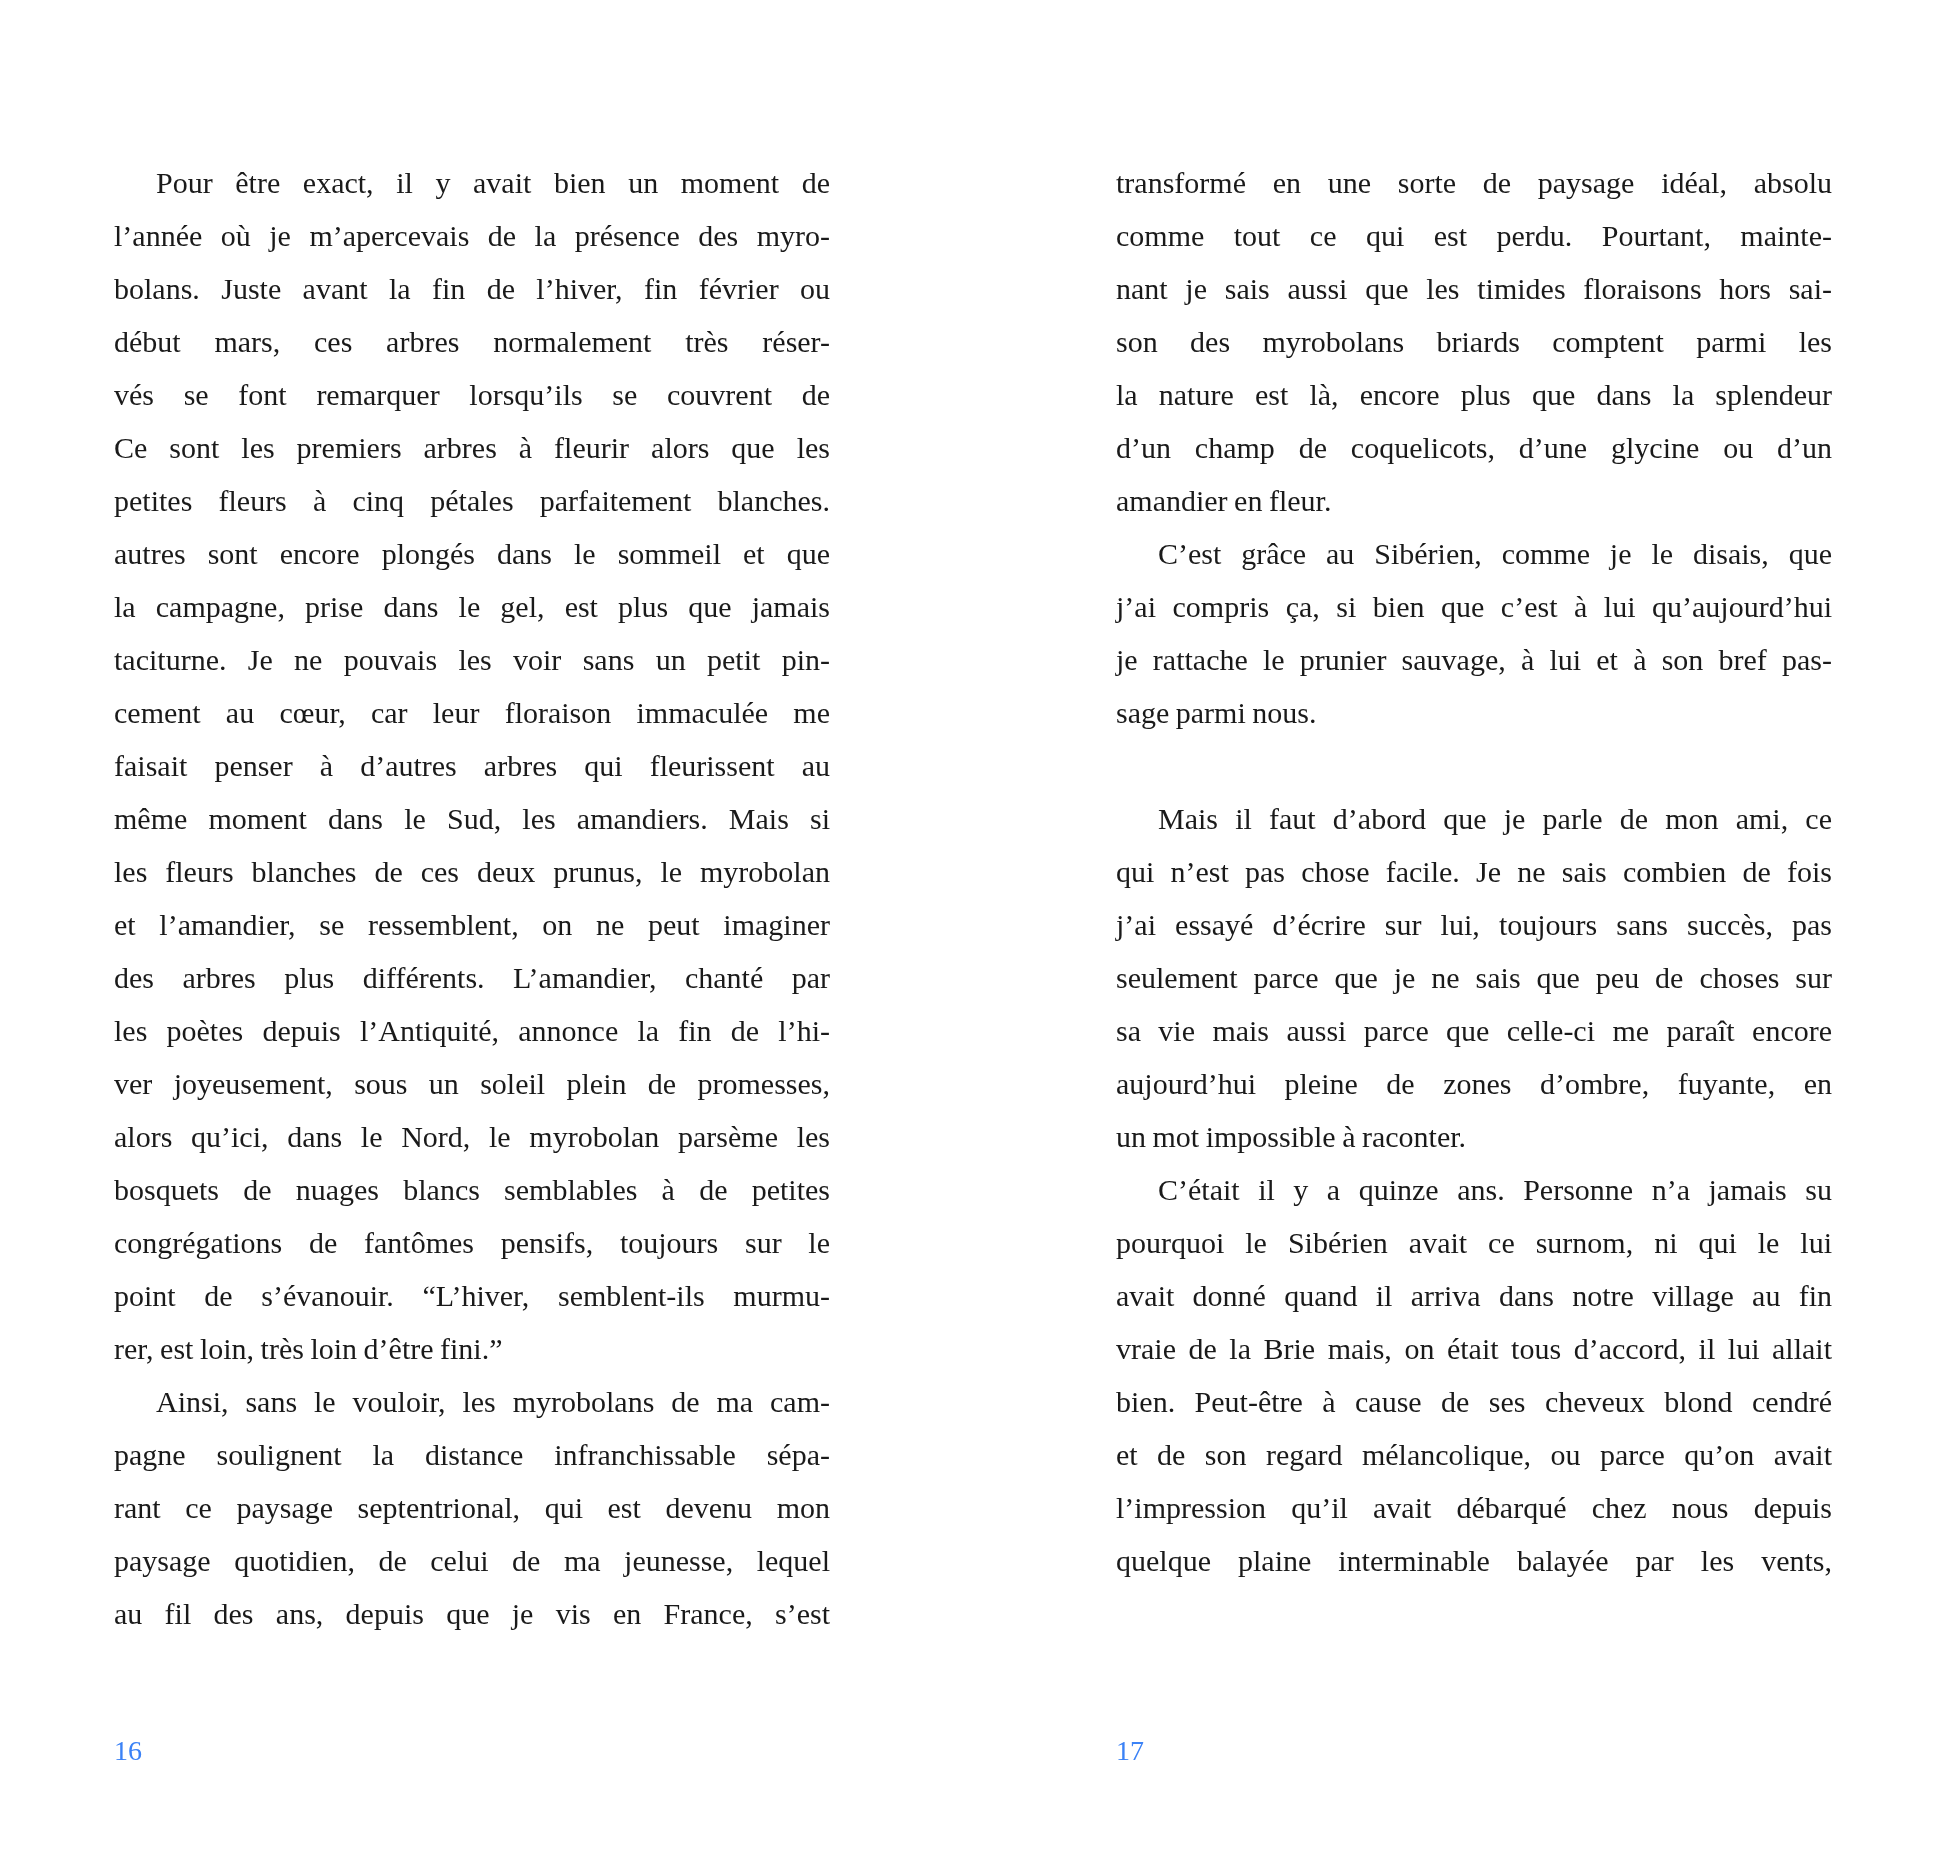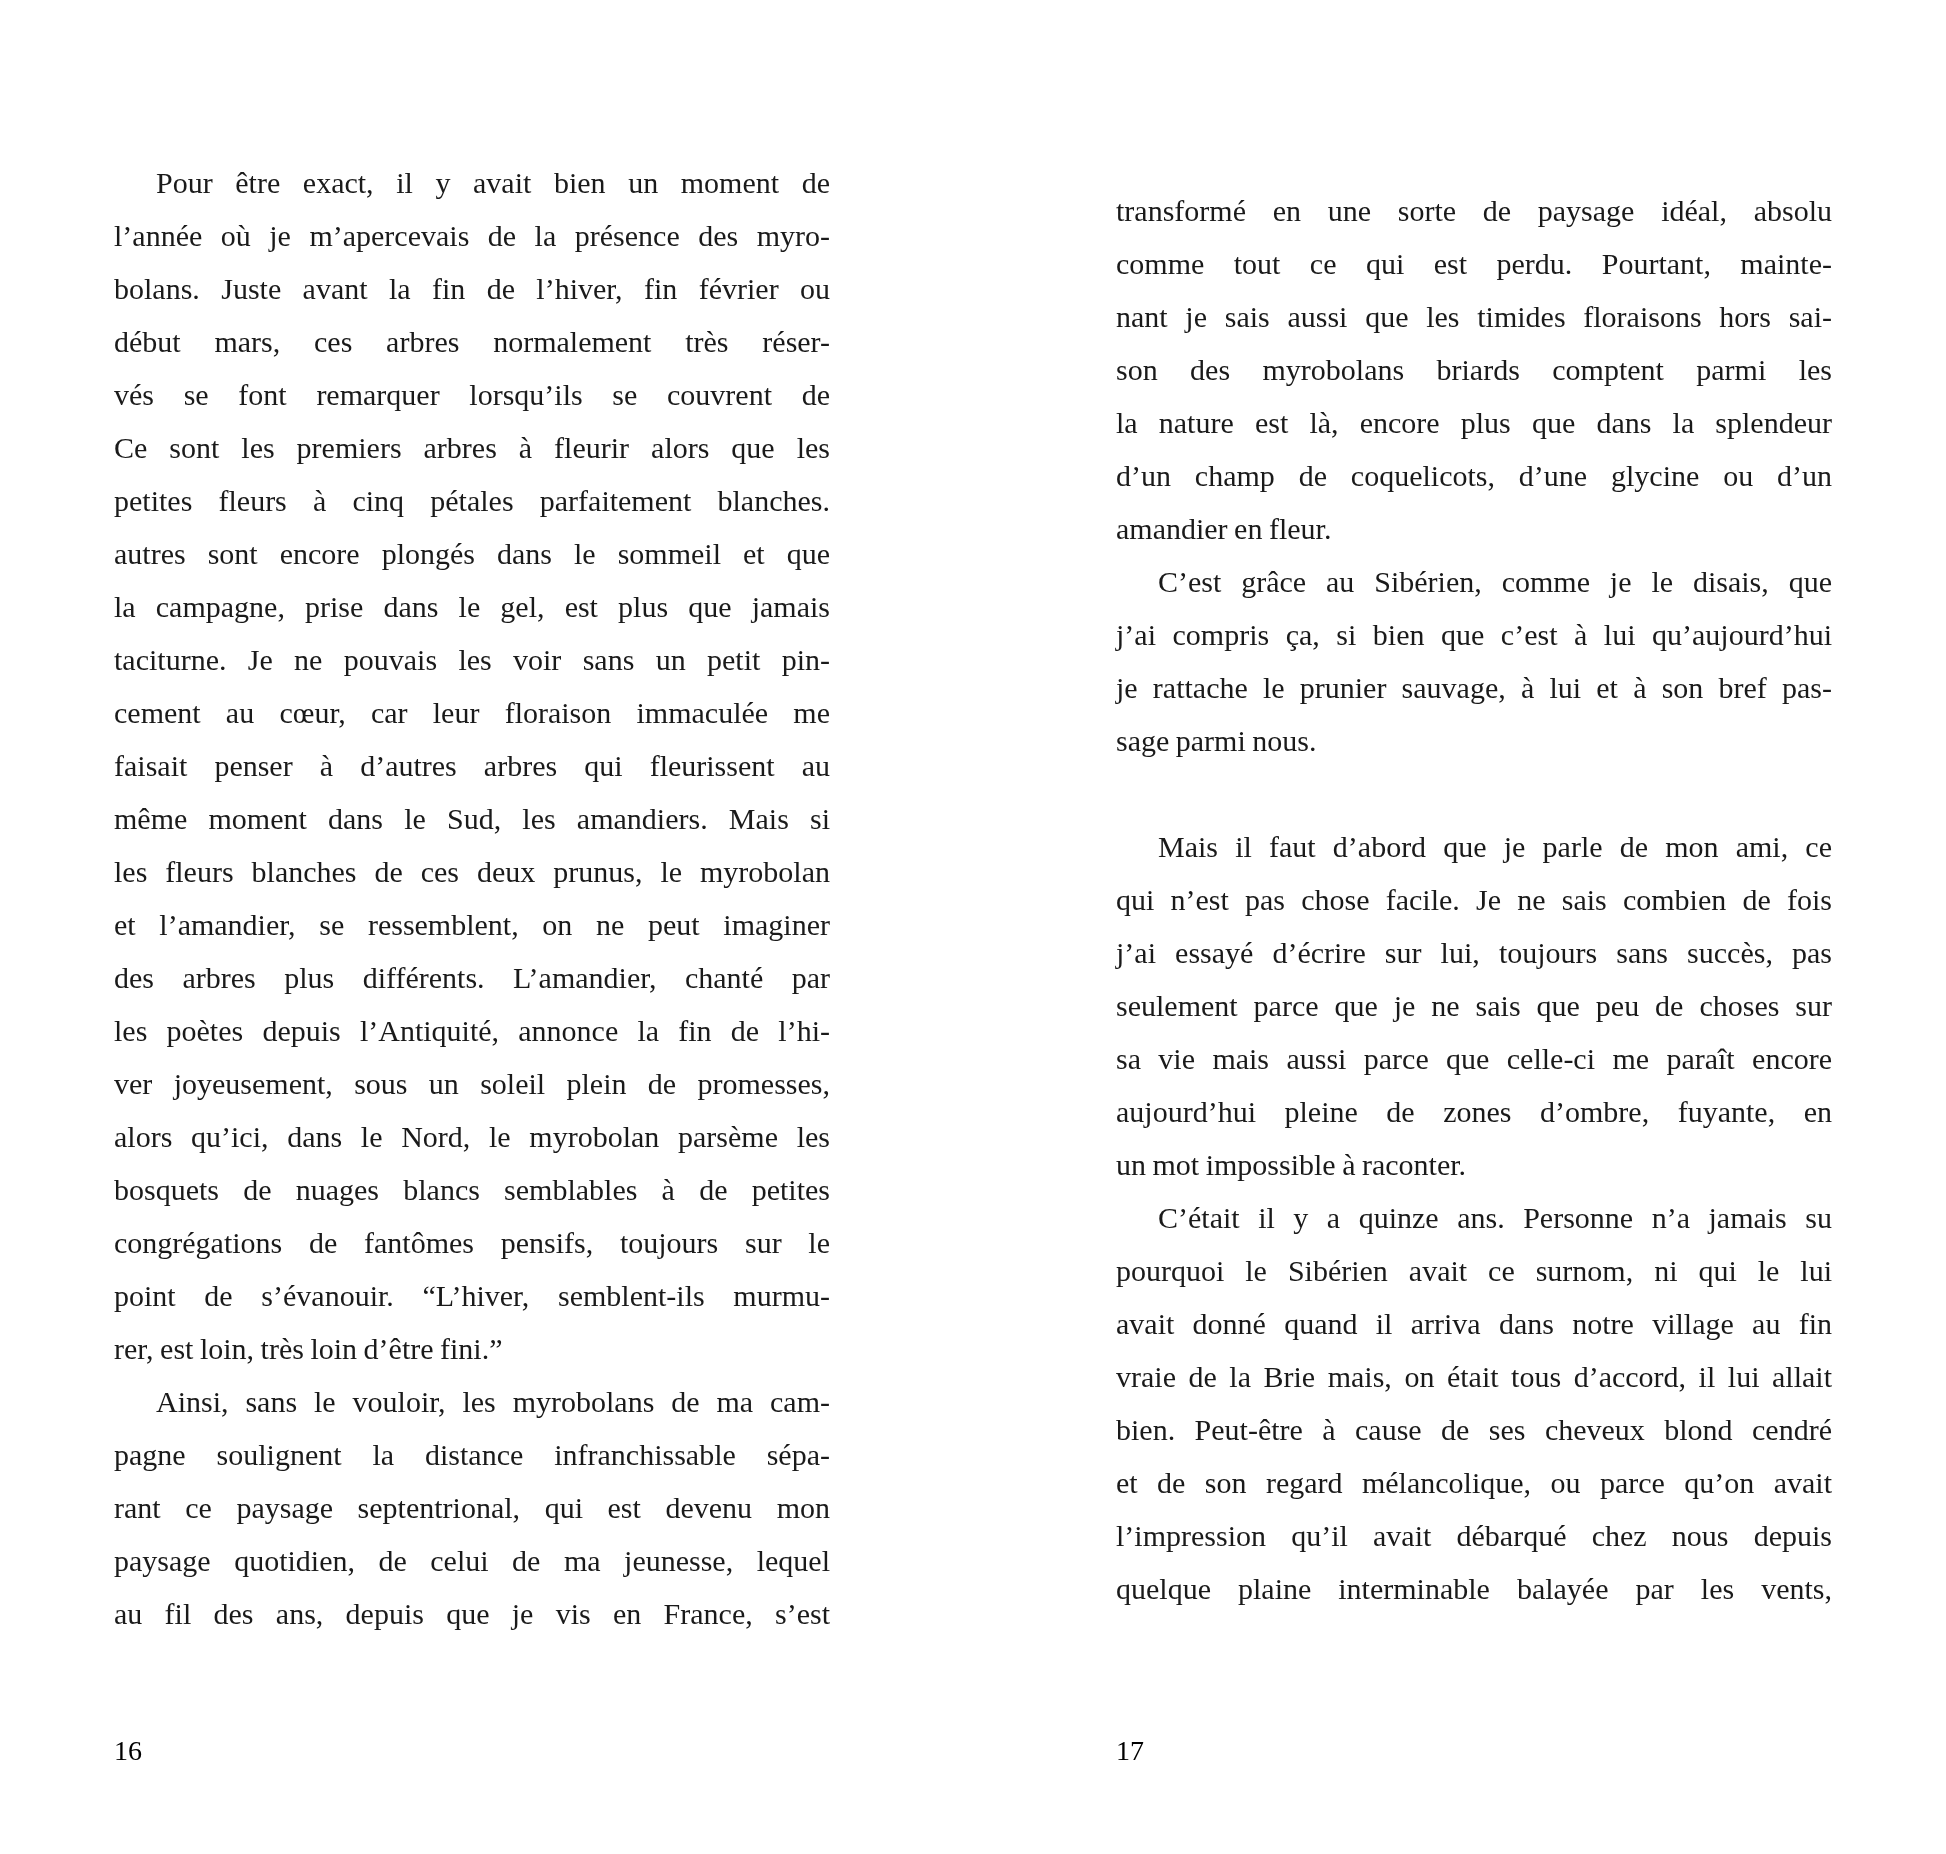--- a/index.html
+++ b/index.html
@@ -19,34 +19,34 @@
   }
   .text-block {
     position: absolute;
     top: 156px;
     width: 716px;
     font-size: 30px;
     line-height: 53px;
     word-spacing: -1px;
   }
   .page-left  .text-block { left: 114px; }
-  .page-right .text-block { left: 1116px; margin-top: 28px; }
+  .page-right .text-block { left: 1116px; }
   .line {
     height: 53px;
     overflow: visible;
   }
   .line.j  { text-align: justify; text-align-last: justify; }
   .line.nj { text-align: left;    text-align-last: left; }
   .line.in { text-indent: 42px; }
   .folio {
     position: absolute;
     top: 1735px;
     font-size: 28px;
     line-height: 32px;
-    color: #000000;
+    color: #3b82f6;
   }
   .folio-left  { left: 114px; }
   .folio-right { left: 1116px; width: 716px; }
 </style>
 </head>
 <body>
 
 <div class="spread">
 
   <section class="page page-left">

